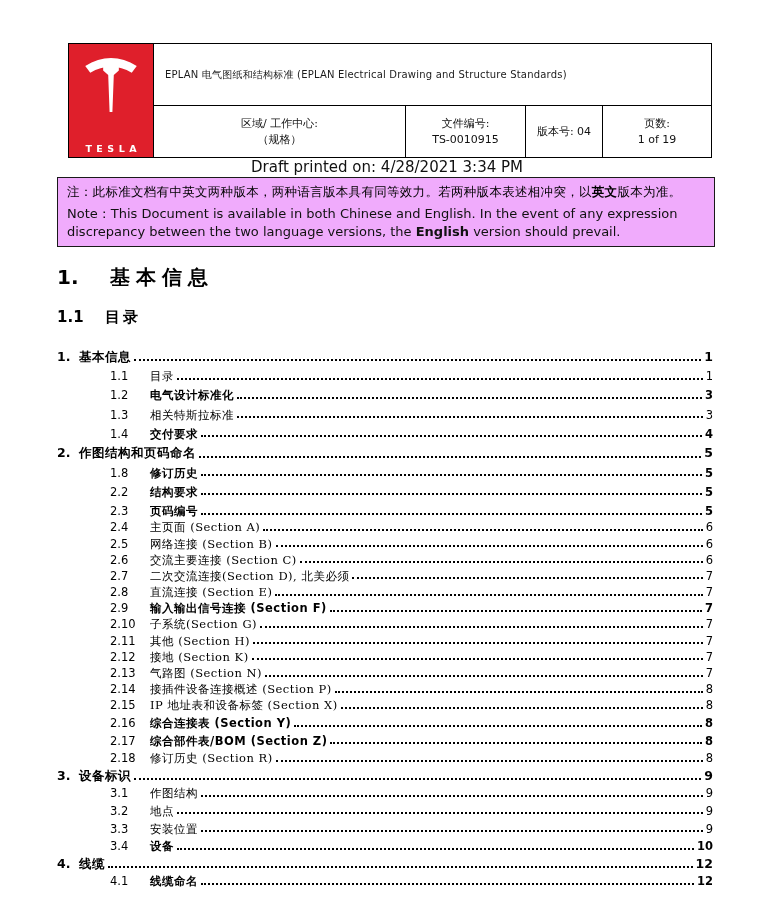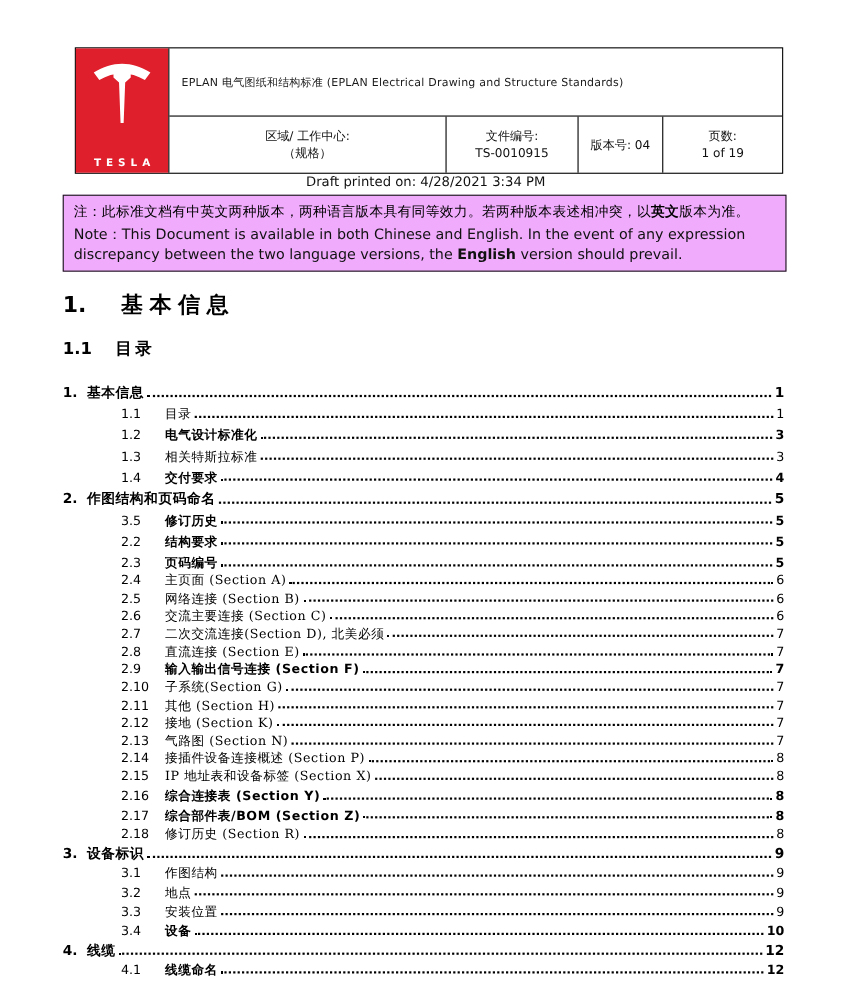--- a/index.html
+++ b/index.html
@@ -32,21 +32,21 @@
     display:flex;flex-direction:column;justify-content:center;align-items:center;
     font-size:11px;line-height:16px;box-sizing:border-box;text-align:center;color:#111;
   }
   .hcell+.hcell{border-left:1.5px solid #000;}
   .hcell.region{width:251px;flex:0 0 251px;}
   .hcell.doc{width:120px;flex:0 0 120px;}
   .hcell.version{width:77px;flex:0 0 77px;}
   .hcell.pages{flex:1;text-align:center;}
   .draft-line{
     position:absolute;top:158px;left:0;width:774px;text-align:center;
-    font-size:12px;color:#111;
+    font-size:15px;color:#111;
   }
   
   .note-box{
     position:absolute;left:57px;top:177px;width:658px;height:70px;
     border:1.5px solid #1a1a1a;box-sizing:border-box;padding:5px 9px 0 9px;background:#f0abfc;
   }
   .note-cn{font-size:12.5px;margin:0 0 5px 0;line-height:17px;letter-spacing:0.3px;}
   .note-en{font-size:13px;margin:0;line-height:18px;color:#111;}
   
   .sec{position:absolute;left:57px;top:265px;margin:0;font-size:20px;font-weight:bold;display:flex;line-height:1.2;}
@@ -160,21 +160,21 @@
       <span class="toc-leader"></span>
       <span class="toc-page">4</span>
     </div>
       <div class="toc-row lvl1 bold">
       <span class="toc-num">2.</span>
       <span class="toc-title">作图结构和页码命名</span>
       <span class="toc-leader"></span>
       <span class="toc-page">5</span>
     </div>
       <div class="toc-row lvl2 bold">
-      <span class="toc-num">3.5</span>
+      <span class="toc-num">1.8</span>
       <span class="toc-title">修订历史</span>
       <span class="toc-leader"></span>
       <span class="toc-page">5</span>
     </div>
       <div class="toc-row lvl2 bold">
       <span class="toc-num">2.2</span>
       <span class="toc-title">结构要求</span>
       <span class="toc-leader"></span>
       <span class="toc-page">5</span>
     </div>

